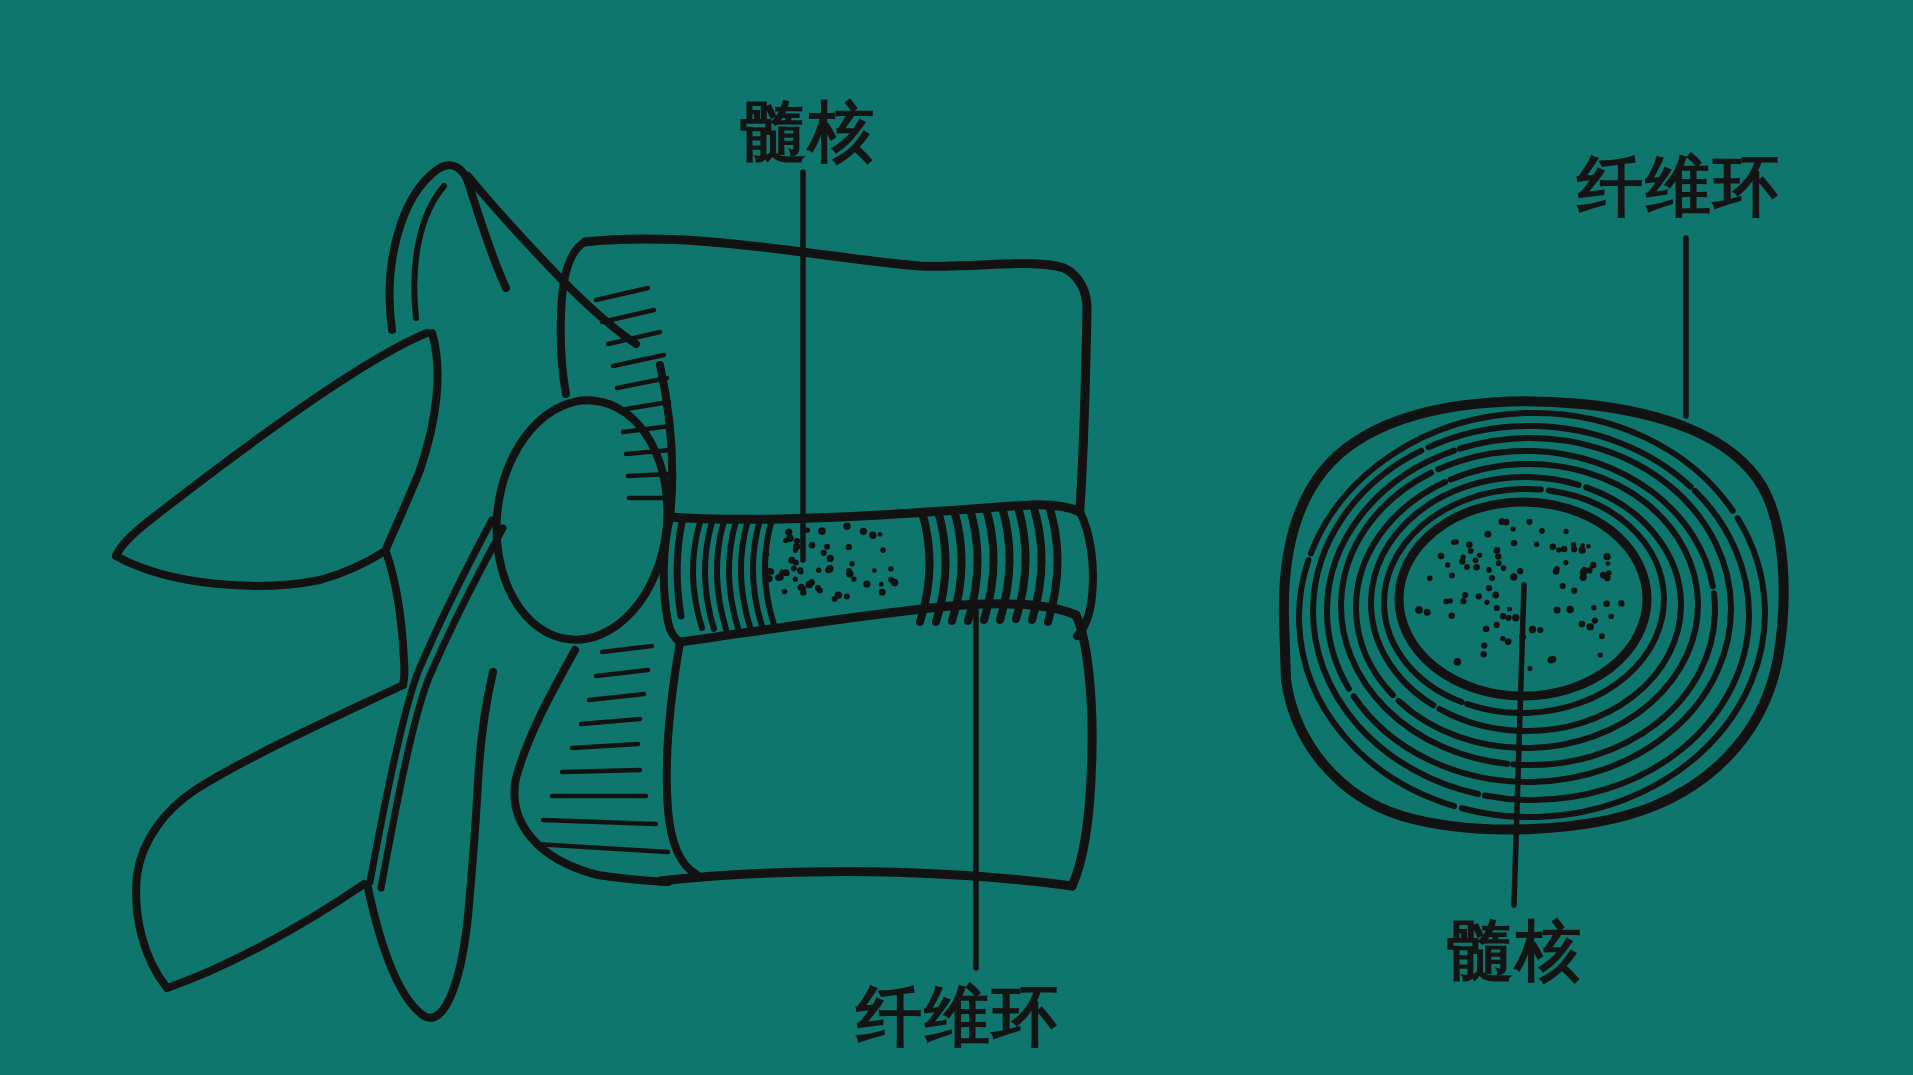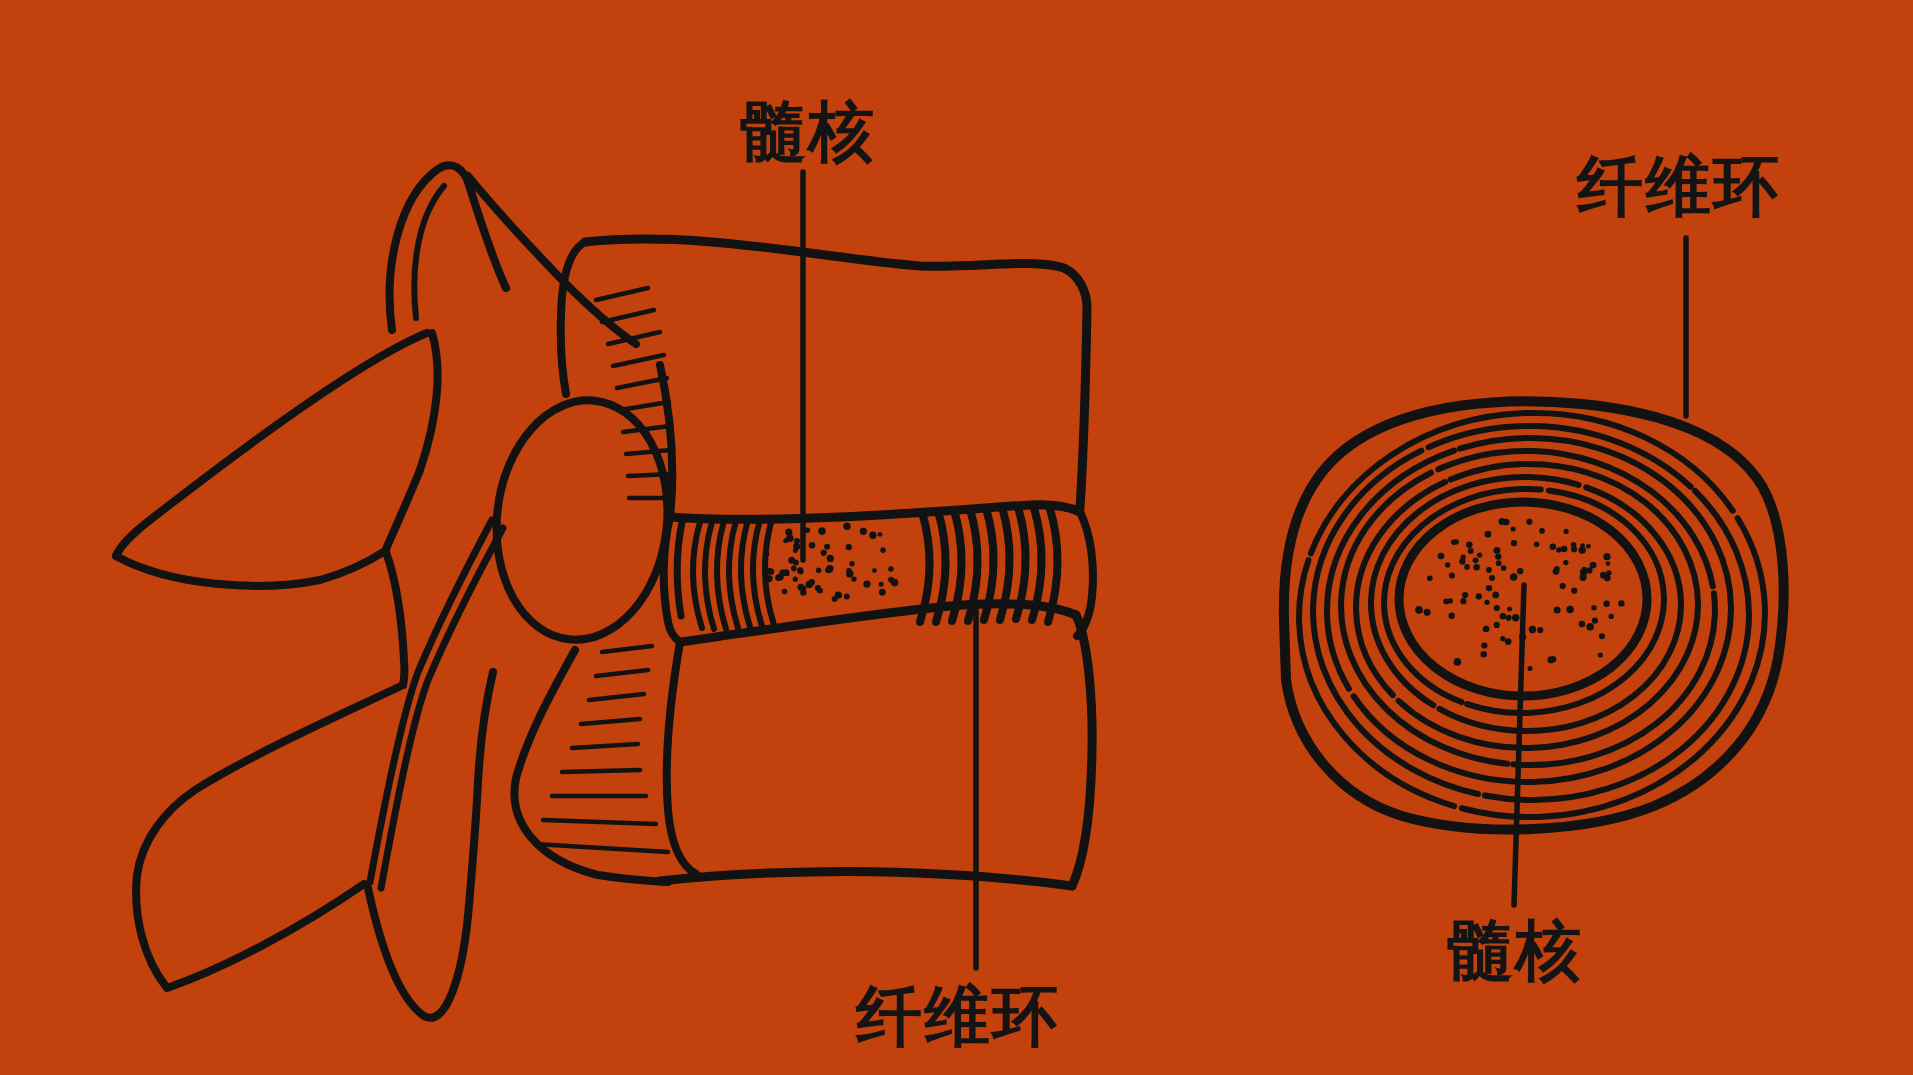--- a/index.html
+++ b/index.html
@@ -1,19 +1,19 @@
 <!DOCTYPE html>
 <html><head>
 <meta charset="utf-8">
 <style>
   html,body{margin:0;padding:0;background:#ffffff;}
   .stage{
     position:relative;
     width:1913px;height:1075px;
-    background:#c2410c;
+    background:#0f766e;
     overflow:hidden;
     font-family:"Liberation Serif","DejaVu Serif",serif;
   }
   .art{position:absolute;left:0;top:0;width:1913px;height:1075px;}
   .label{
     position:absolute;
     font-weight:700;
     color:#141414;
     line-height:1;
     white-space:nowrap;

